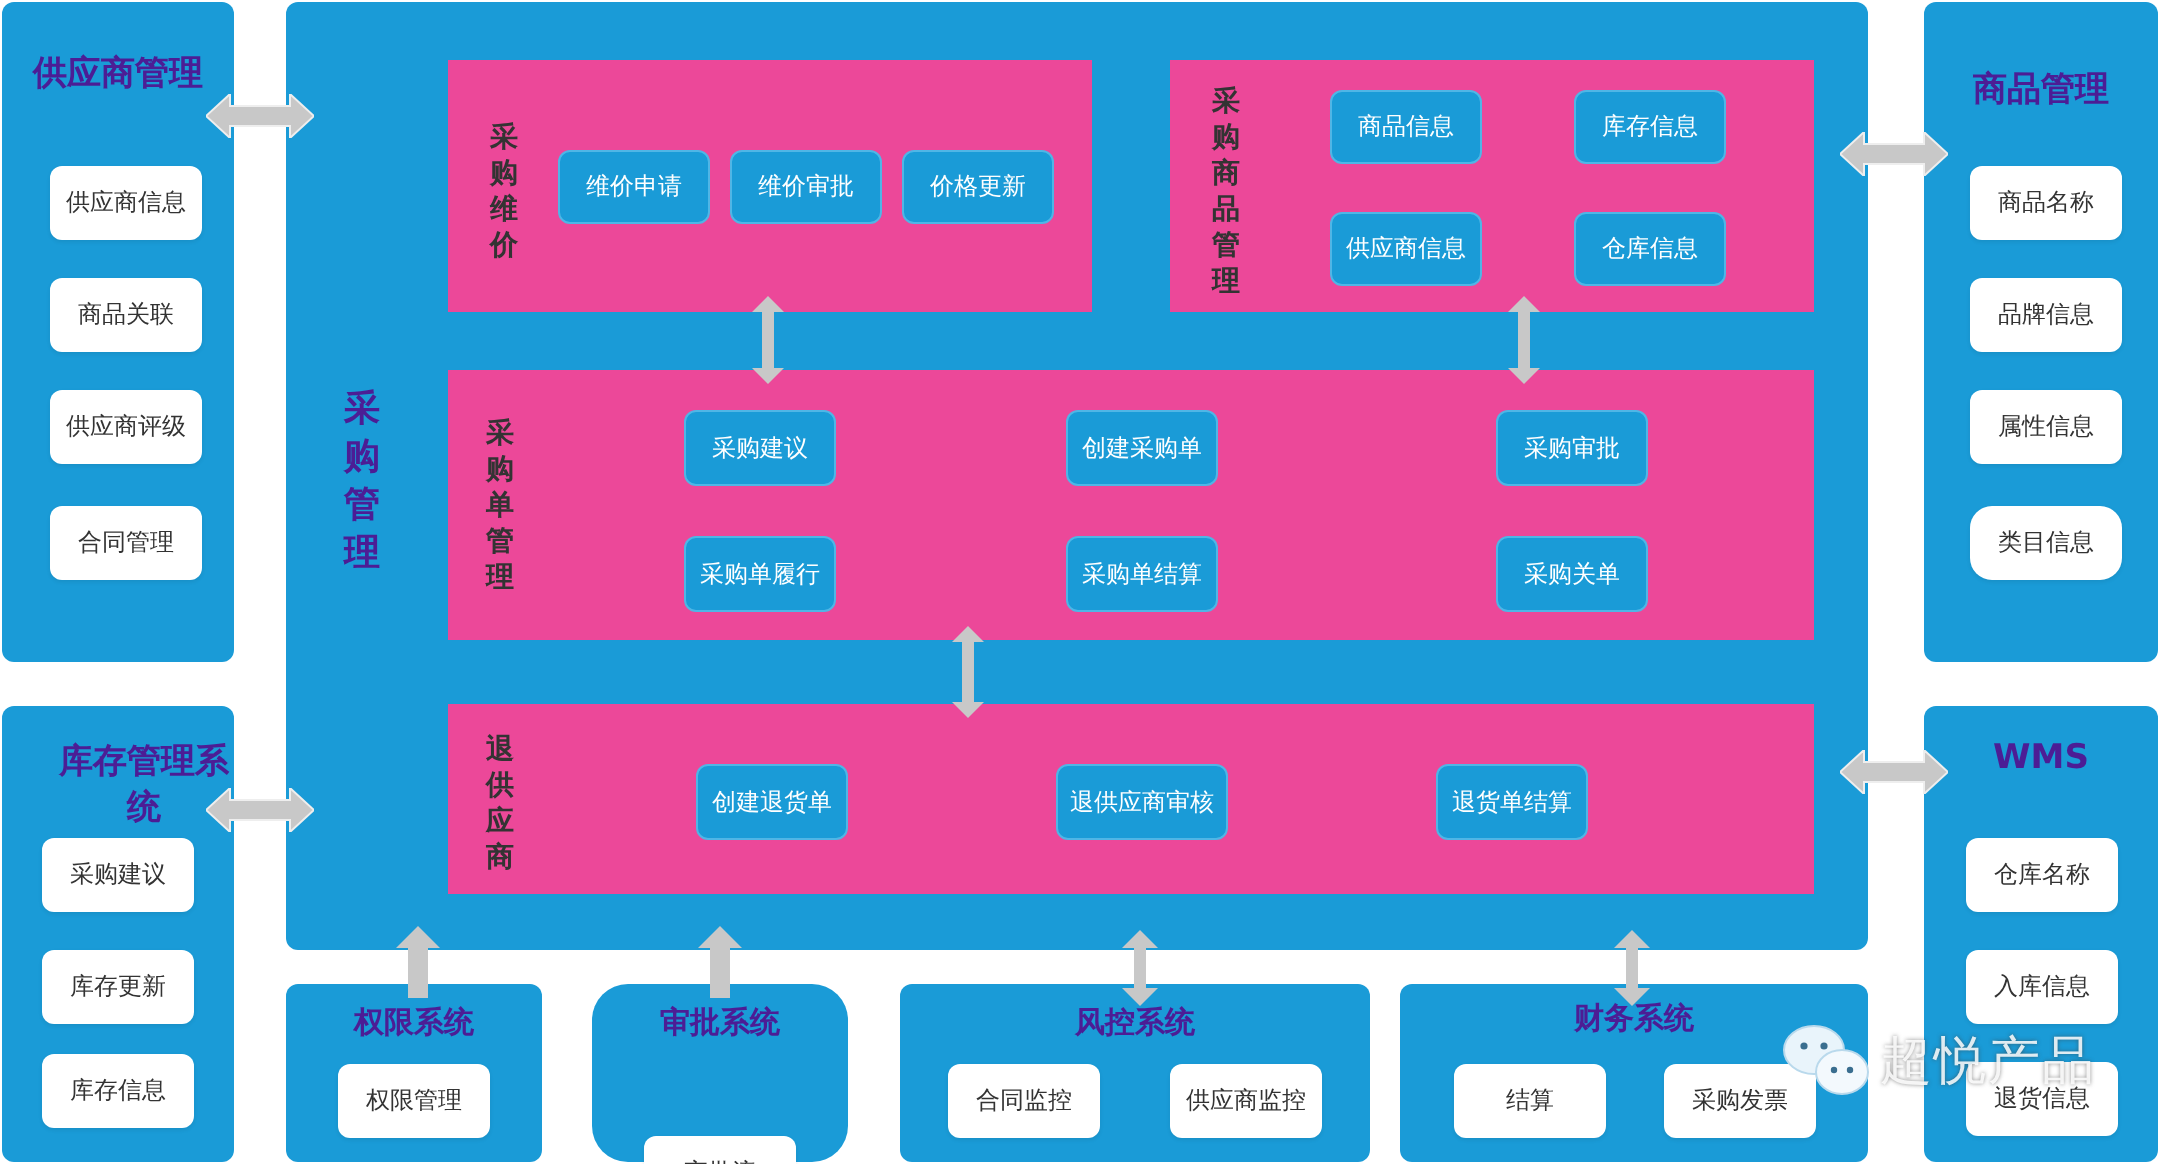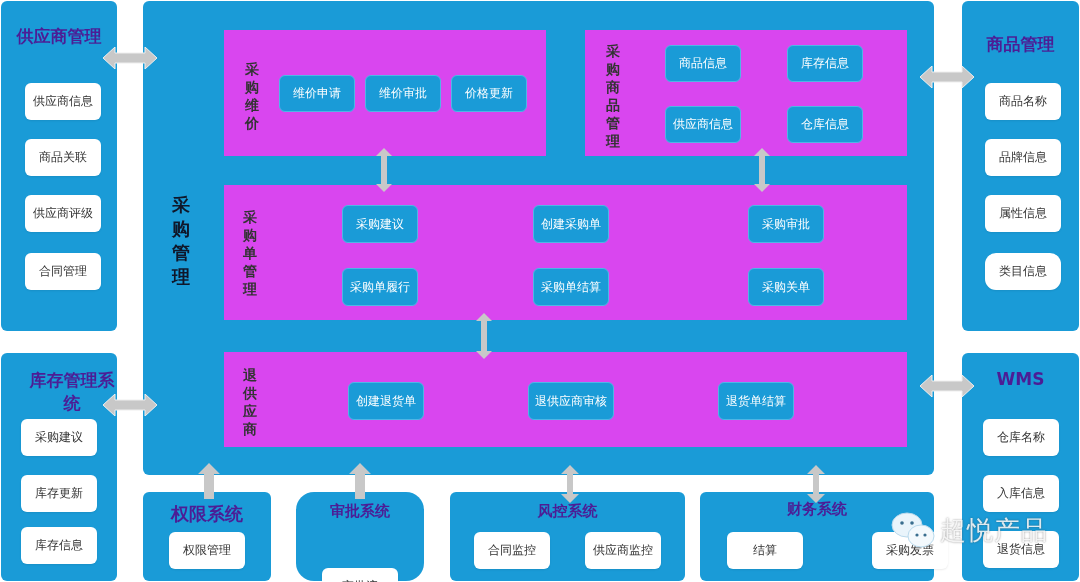--- a/index.html
+++ b/index.html
@@ -11,32 +11,32 @@
   .panel { position: absolute; background: #1a9bd7; border-radius: 6px; }
   .panel-title {
     position: absolute; left: 0; right: 0; text-align: center;
     color: #4c1d95; font-weight: bold; font-size: 17px;
   }
   .wbtn {
     position: absolute; background: #ffffff; border-radius: 6px;
     color: #333333; font-size: 12px; display: flex; align-items: center; justify-content: center;
     box-shadow: 0 1px 2px rgba(0,0,0,0.08);
   }
-  .section { position: absolute; background: #d946ef; }
+  .section { position: absolute; background: #ec4899; }
   .vlabel {
     position: absolute; color: #333333; font-weight: bold; font-size: 14px;
     line-height: 18px; width: 16px; text-align: center; word-break: break-all;
   }
   .bbtn {
     position: absolute; background: #1a9bd7; border-radius: 6px;
     color: #ffffff; font-size: 12px; display: flex; align-items: center; justify-content: center;
     border: 1px solid #4fb6e6;
   }
   .main-label {
-    position: absolute; color: #0f172a; font-weight: bold; font-size: 18px;
+    position: absolute; color: #4c1d95; font-weight: bold; font-size: 18px;
     line-height: 24px; width: 20px; text-align: center;
   }
   .arrow { position: absolute; }
   .watermark {
     position: absolute; left: 890px; top: 510px; display: flex; align-items: center; gap: 4px;
   }
   .wm-text { font-size: 26px; color: rgba(255,255,255,0.85); text-shadow: 0 0 2px rgba(60,60,60,0.6); letter-spacing: 1px; }
 </style>
 </head>
 <body>
@@ -101,36 +101,36 @@
 </div>
 
 <div class="section" style="left:224px;top:352px;width:683px;height:95px;">
   <div class="vlabel" style="left:18px;top:14px;">退供应商</div>
   <div class="bbtn" style="left:124px;top:30px;width:74px;height:36px;">创建退货单</div>
   <div class="bbtn" style="left:304px;top:30px;width:84px;height:36px;">退供应商审核</div>
   <div class="bbtn" style="left:494px;top:30px;width:74px;height:36px;">退货单结算</div>
 </div>
 
 <div class="panel" style="left:143px;top:492px;width:128px;height:89px;">
-  <div class="panel-title" style="top:10px;font-size:18px;">权限系统</div>
+  <div class="panel-title" style="top:10px;font-size:15px;">权限系统</div>
   <div class="wbtn" style="left:26px;top:40px;width:76px;height:37px;">权限管理</div>
 </div>
 <div class="panel" style="left:296px;top:492px;width:128px;height:89px;border-radius:18px;">
   <div class="panel-title" style="top:10px;font-size:15px;">审批系统</div>
   <div class="wbtn" style="left:26px;top:40px;width:76px;height:37px;margin-top:36px;">审批流</div>
 </div>
 <div class="panel" style="left:450px;top:492px;width:235px;height:89px;">
   <div class="panel-title" style="top:10px;font-size:15px;">风控系统</div>
   <div class="wbtn" style="left:24px;top:40px;width:76px;height:37px;">合同监控</div>
   <div class="wbtn" style="left:135px;top:40px;width:76px;height:37px;">供应商监控</div>
 </div>
 <div class="panel" style="left:700px;top:492px;width:234px;height:89px;">
   <div class="panel-title" style="top:8px;font-size:15px;">财务系统</div>
   <div class="wbtn" style="left:27px;top:40px;width:76px;height:37px;">结算</div>
-  <div class="wbtn" style="left:132px;top:40px;width:76px;height:37px;margin-left:40px;">采购发票</div>
+  <div class="wbtn" style="left:132px;top:40px;width:76px;height:37px;">采购发票</div>
 </div>
 
 <svg class="arrow" style="left:103px;top:47px;" width="54" height="22" viewBox="0 0 54 22">
   <polygon points="0,11 12,0 12,6 42,6 42,0 54,11 42,22 42,16 12,16 12,22" fill="#c8c8c8" stroke="#eeeeee" stroke-width="1"></polygon>
 </svg>
 <svg class="arrow" style="left:103px;top:394px;" width="54" height="22" viewBox="0 0 54 22">
   <polygon points="0,11 12,0 12,6 42,6 42,0 54,11 42,22 42,16 12,16 12,22" fill="#c8c8c8" stroke="#eeeeee" stroke-width="1"></polygon>
 </svg>
 <svg class="arrow" style="left:920px;top:66px;" width="54" height="22" viewBox="0 0 54 22">
   <polygon points="0,11 12,0 12,6 42,6 42,0 54,11 42,22 42,16 12,16 12,22" fill="#c8c8c8" stroke="#eeeeee" stroke-width="1"></polygon>

